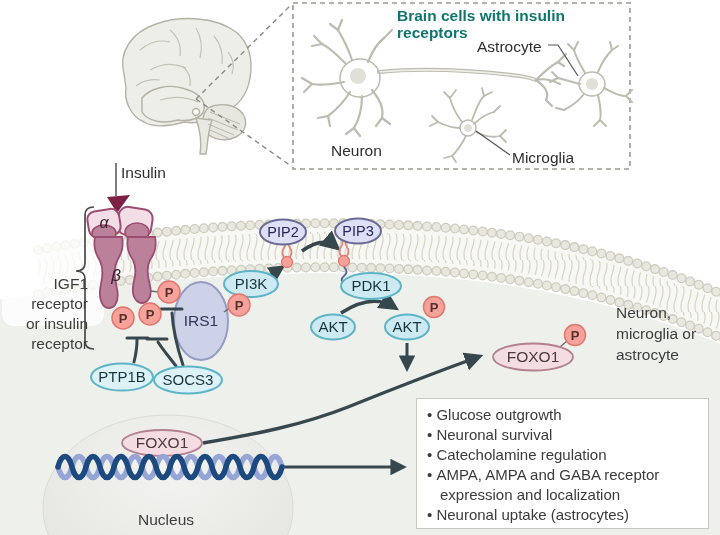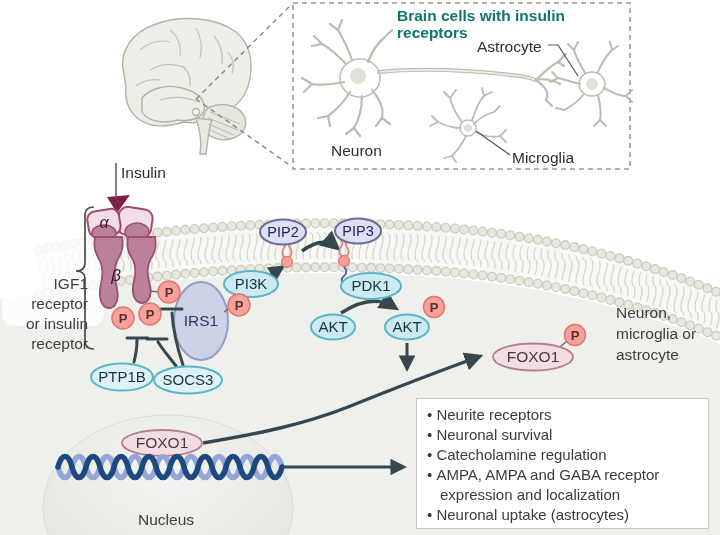--- a/index.html
+++ b/index.html
@@ -309,20 +309,20 @@
 </div>
 
 <div class="ovl" id="cell-label">
   <div>Neuron,</div>
   <div>microglia or</div>
   <div>astrocyte</div>
 </div>
 
 <div class="ovl" id="outcome-box">
   <ul>
-    <li>Neurite receptors</li>
+    <li>Glucose outgrowth</li>
     <li>Neuronal survival</li>
     <li>Catecholamine regulation</li>
     <li>AMPA, AMPA and GABA receptor expression and localization</li>
     <li>Neuronal uptake (astrocytes)</li>
   </ul>
 </div>
 </div>
 
 </body></html>

